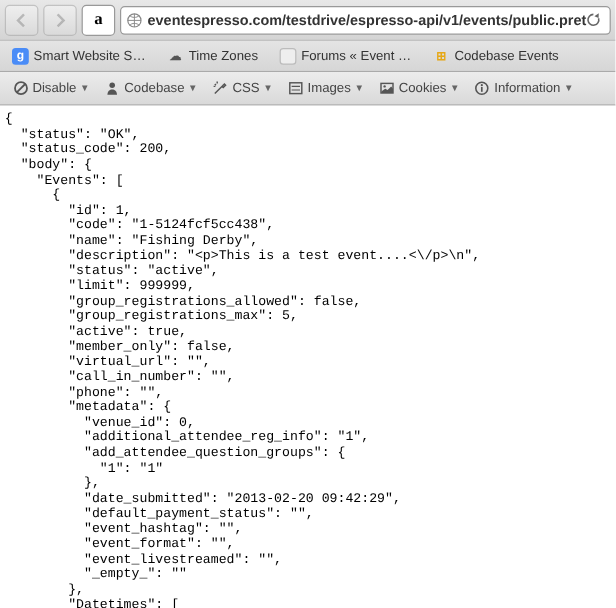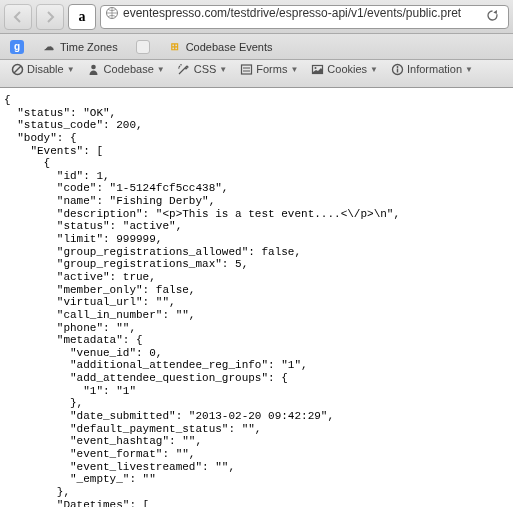--- a/index.html
+++ b/index.html
@@ -39,22 +39,24 @@
       cursor: pointer;
     }
     .amazon-a { font-weight: bold; font-size: 14px; color: #000; font-family: Georgia, serif; }
     .url-bar {
       flex: 1;
       height: 24px;
       background: #fff;
       border: 1px solid #999;
       border-radius: 4px;
       display: flex;
+      align-items: center;
       padding: 0 4px;
       overflow: hidden;
+      font-weight: bold;
     }
     .url-bar svg { flex-shrink: 0; margin-right: 4px; }
     .url-text { white-space: nowrap; font-size: 12px; color: #333; }
     .reload-btn {
       width: 20px; height: 20px;
       display: flex; align-items: center; justify-content: center;
       color: #666; margin-left: auto;
     }
     .bookmarks-bar {
       background: linear-gradient(#e4e4e4, #d6d6d6);
@@ -73,21 +75,21 @@
       cursor: pointer;
       border-radius: 3px;
       white-space: nowrap;
     }
     .favicon { width: 14px; height: 14px; display: flex; align-items: center; justify-content: center; border-radius: 3px; font-size: 10px; font-weight: bold; }
     .dev-toolbar {
       background: linear-gradient(#ececec, #d9d9d9);
       border-bottom: 1px solid #999;
       height: 28px;
       display: flex;
-      align-items: flex-start;
+      align-items: center;
       padding: 0 6px;
       gap: 4px;
       font-size: 11px;
       color: #444;
     }
     .dev-item {
       display: flex; align-items: center; gap: 3px;
       padding: 2px 4px;
       cursor: pointer;
       white-space: nowrap;
@@ -134,27 +136,29 @@
           <path d="M6.5 2a4.5 4.5 0 1 0 4.3 3.2" fill="none" stroke="#666" stroke-width="1.3"></path>
           <path d="M11 1l-.2 4-3.5-1.5z" fill="#666"></path>
         </svg>
     </div>
   </div>
 </div>
 
 <div class="bookmarks-bar">
   <div class="bookmark-item">
     <div class="favicon" style="background:#4a8cf7;color:#fff;">g</div>
+    <span>Smart Website S…</span>
   </div>
   <div class="bookmark-item">
     <div class="favicon" style="color:#555;">☁</div>
     <span>Time Zones</span>
   </div>
   <div class="bookmark-item">
     <div class="favicon" style="background:#eee;border:1px solid #bbb;"></div>
+    <span>Forums « Event …</span>
   </div>
   <div class="bookmark-item">
     <div class="favicon" style="color:#e6a817;">⊞</div>
     <span>Codebase Events</span>
   </div>
 </div>
 
 <div class="dev-toolbar">
   <div class="dev-item">
     <span class="dev-icon">
@@ -186,21 +190,21 @@
     <span class="dropdown-arrow">▼</span>
   </div>
   <div class="dev-item">
     <span class="dev-icon">
       <svg width="13" height="13" viewBox="0 0 13 13">
           <rect x="1.5" y="2" width="10" height="9" fill="none" stroke="#555" stroke-width="1.2"></rect>
           <line x1="3" y1="5" x2="10" y2="5" stroke="#555"></line>
           <line x1="3" y1="8" x2="10" y2="8" stroke="#555"></line>
         </svg>
     </span>
-    <span>Forms</span>
+    <span>Images</span>
     <span class="dropdown-arrow">▼</span>
   </div>
   <div class="dev-item">
     <span class="dev-icon">
       <svg width="13" height="13" viewBox="0 0 13 13">
           <rect x="1.5" y="2.5" width="10" height="8" fill="none" stroke="#555" stroke-width="1.2"></rect>
           <circle cx="4.5" cy="5" r="1" fill="#555"></circle>
           <path d="M2 9l3-2 2 1 3-3 1.5 2v3.5H2z" fill="#555"></path>
         </svg>
     </span>

